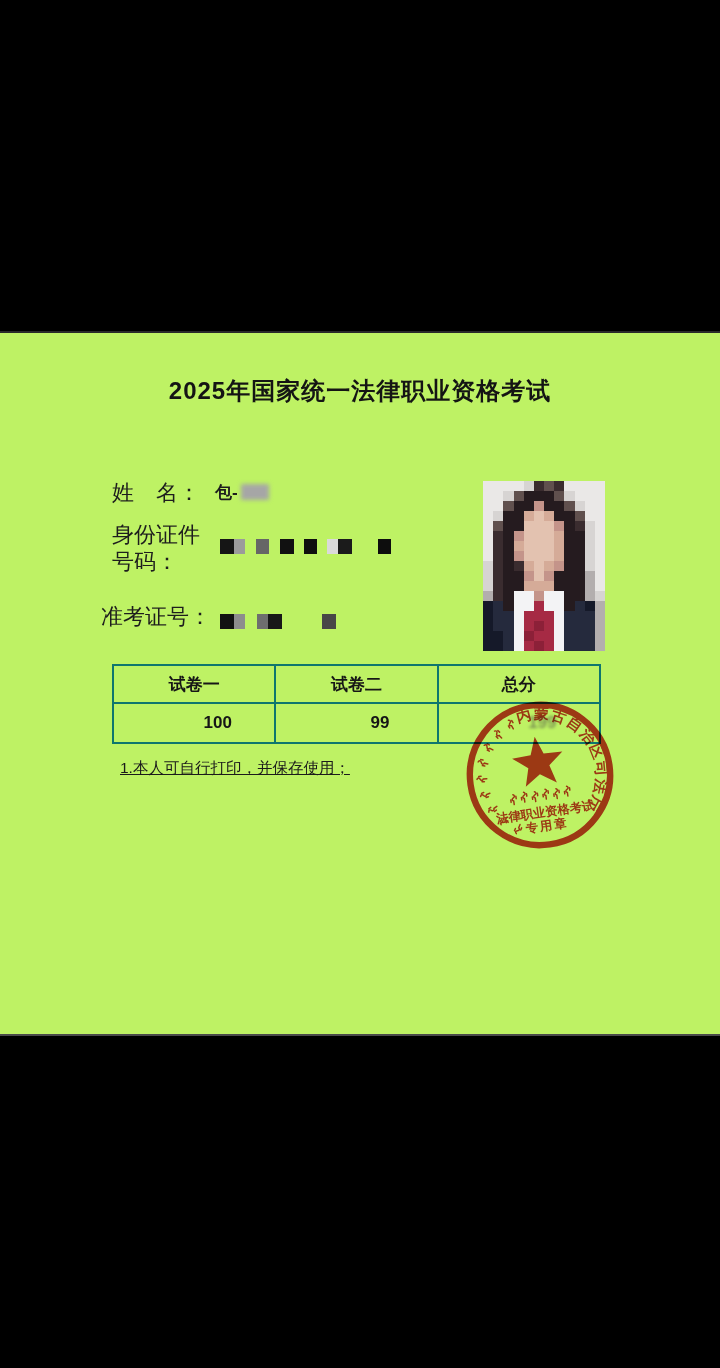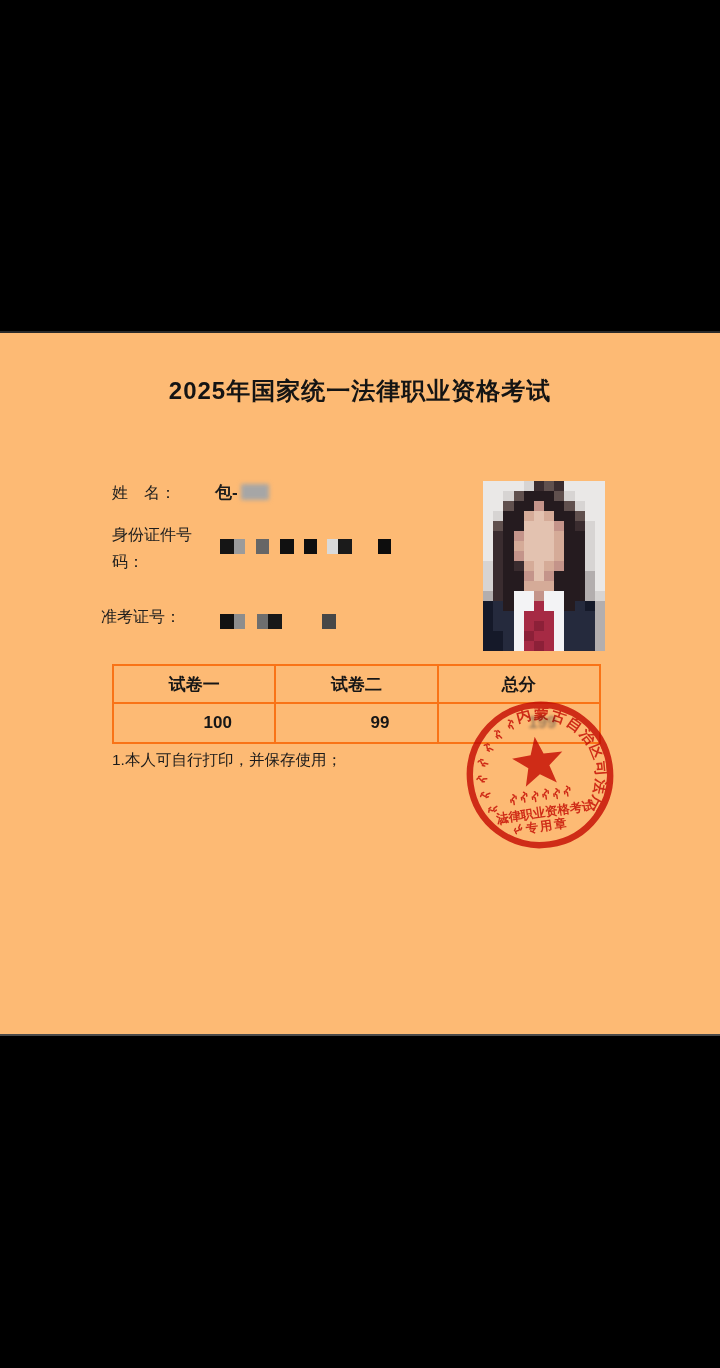--- a/index.html
+++ b/index.html
@@ -8,58 +8,58 @@
     position:relative;width:720px;height:1368px;margin:0 auto;
     background:#000;overflow:hidden;
     font-family:"Liberation Sans","DejaVu Sans",sans-serif;
     color:#1d1d1d;
   }
   .letterbox{position:absolute;left:0;width:720px;background:#000;}
   .letterbox.top{top:0;height:333px;}
   .letterbox.bottom{top:1034px;height:334px;}
   .sheet{
     position:absolute;top:333px;left:0;width:720px;height:701px;
-    background:#fdba74;
+    background:#bef264;
     box-shadow:0 -2px 0 #2a2a2a,0 2px 0 #4a4a4a;
   }
   .doc-title{
     position:absolute;top:42px;left:0;width:100%;text-align:center;
     font-size:24px;font-weight:700;color:#141414;letter-spacing:1px;margin:0;
   }
   .doc-subtitle{
     position:absolute;top:90px;left:0;width:100%;text-align:center;
     font-size:23px;font-weight:700;color:#141414;letter-spacing:2px;margin:0;
   }
-  .lbl{position:absolute;font-size:16px;font-weight:500;color:#1d1d1d;line-height:27px;}
+  .lbl{position:absolute;font-size:22px;font-weight:500;color:#1d1d1d;line-height:27px;}
   .lbl-name{top:146px;left:112px;}
   .lbl-id{top:188px;left:112px;width:94px;}
   .lbl-ticket{top:270px;left:101px;}
   .val-name{position:absolute;top:146px;left:215px;font-size:17px;font-weight:600;line-height:27px;}
   .blur-chip{
     display:inline-block;width:28px;height:16px;margin-left:3px;
     background:#a6a6a6;border-radius:1px;filter:blur(2px);vertical-align:-2px;
   }
   .rblocks{position:absolute;height:15px;}
   .rblocks-id{top:206px;left:220px;width:180px;}
   .rblocks-ticket{top:281px;left:220px;width:130px;}
   .rblock{position:absolute;top:0;height:15px;display:block;}
   .photo{position:absolute;top:148px;left:483px;width:122px;height:170px;}
   .photo svg{width:100%;height:100%;display:block;shape-rendering:crispEdges;}
   .score-table{
     position:absolute;top:331px;left:112px;width:489px;
     border-collapse:collapse;table-layout:fixed;
     font-size:17px;text-align:center;color:#161616;
   }
-  .score-table th,.score-table td{border:2px solid #f97316;}
+  .score-table th,.score-table td{border:2px solid #0f766e;}
   .score-table th{height:38px;font-weight:700;}
   .score-table td{height:40px;font-weight:600;padding-left:48px;}
   .total-faint{color:#444;filter:blur(1.5px);opacity:.55;}
   .notes{position:absolute;top:412px;left:112px;width:515px;font-size:15.5px;line-height:30px;color:#1b1b1b;}
   .notes-title{font-weight:700;font-size:16px;}
-  .notes p{margin:0;font-weight:500;}
+  .notes p{margin:8px;font-weight:500;text-decoration:underline;}
   .seal{
     position:absolute;top:363px;left:461px;width:158px;height:158px;
     transform:rotate(-8deg);mix-blend-mode:multiply;opacity:.95;
   }
   .seal svg{width:100%;height:100%;display:block;color:#cf3126;}
 </style>
 </head>
 <body>
 
 <div class="screen">

